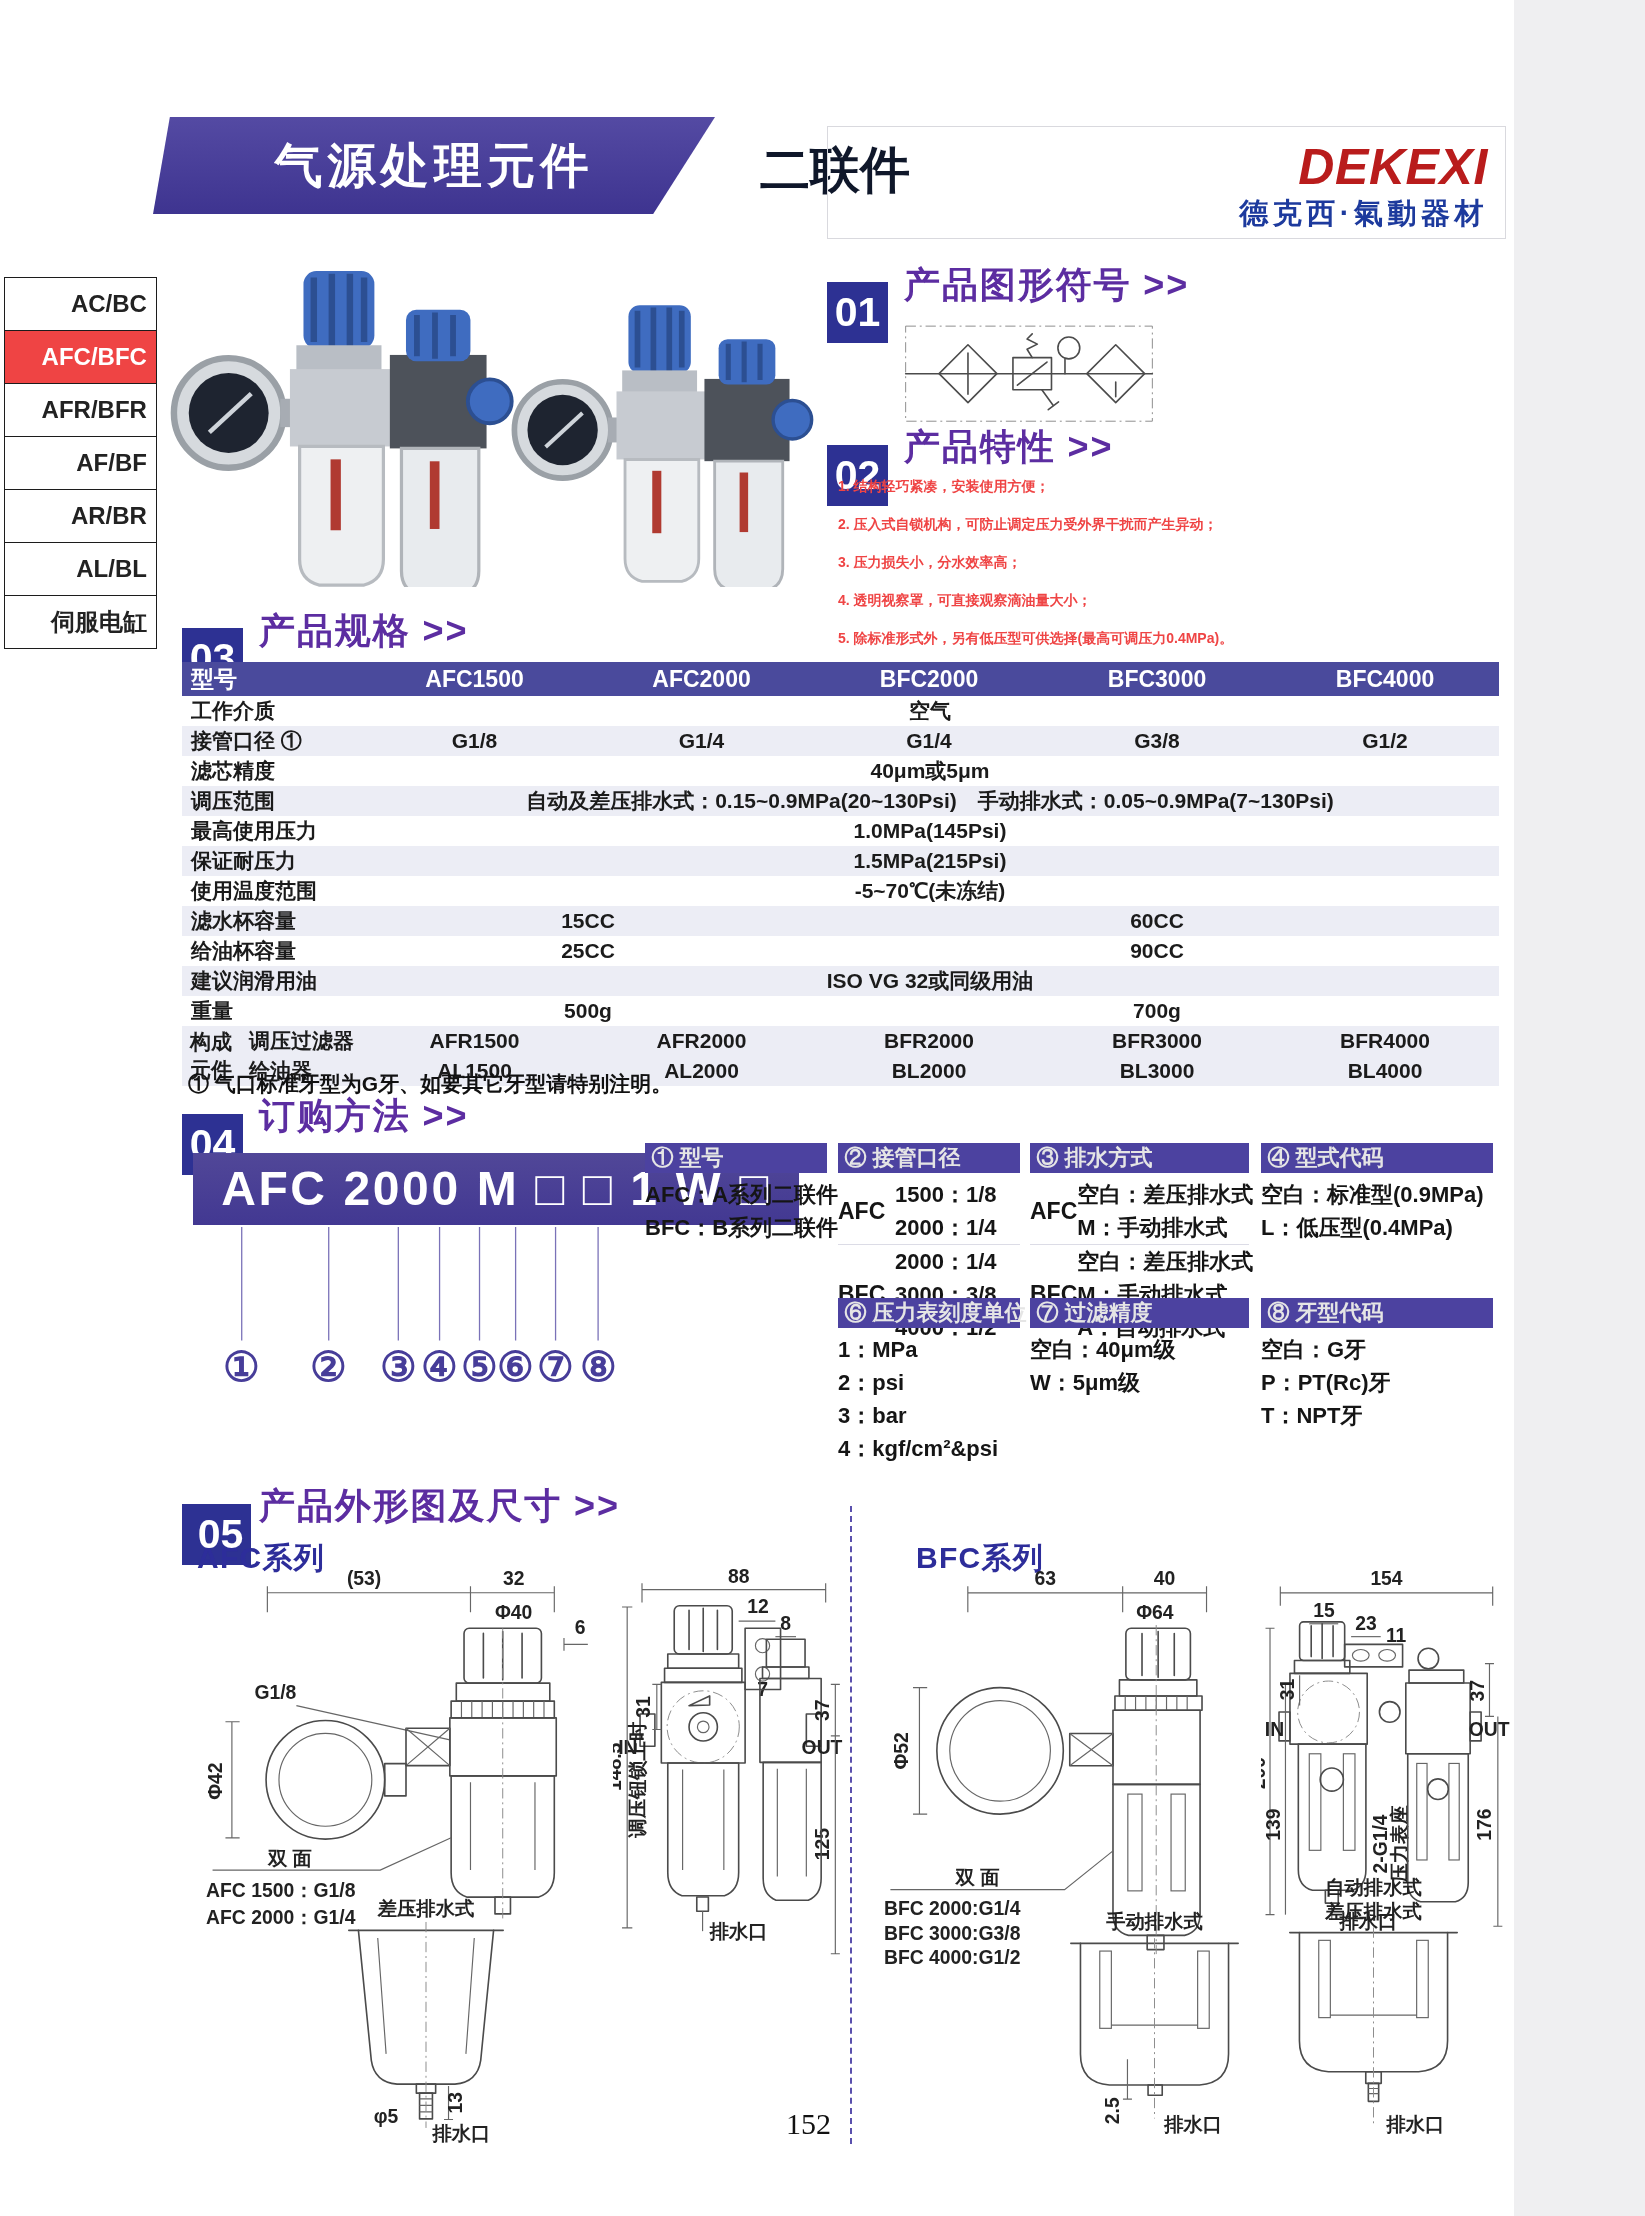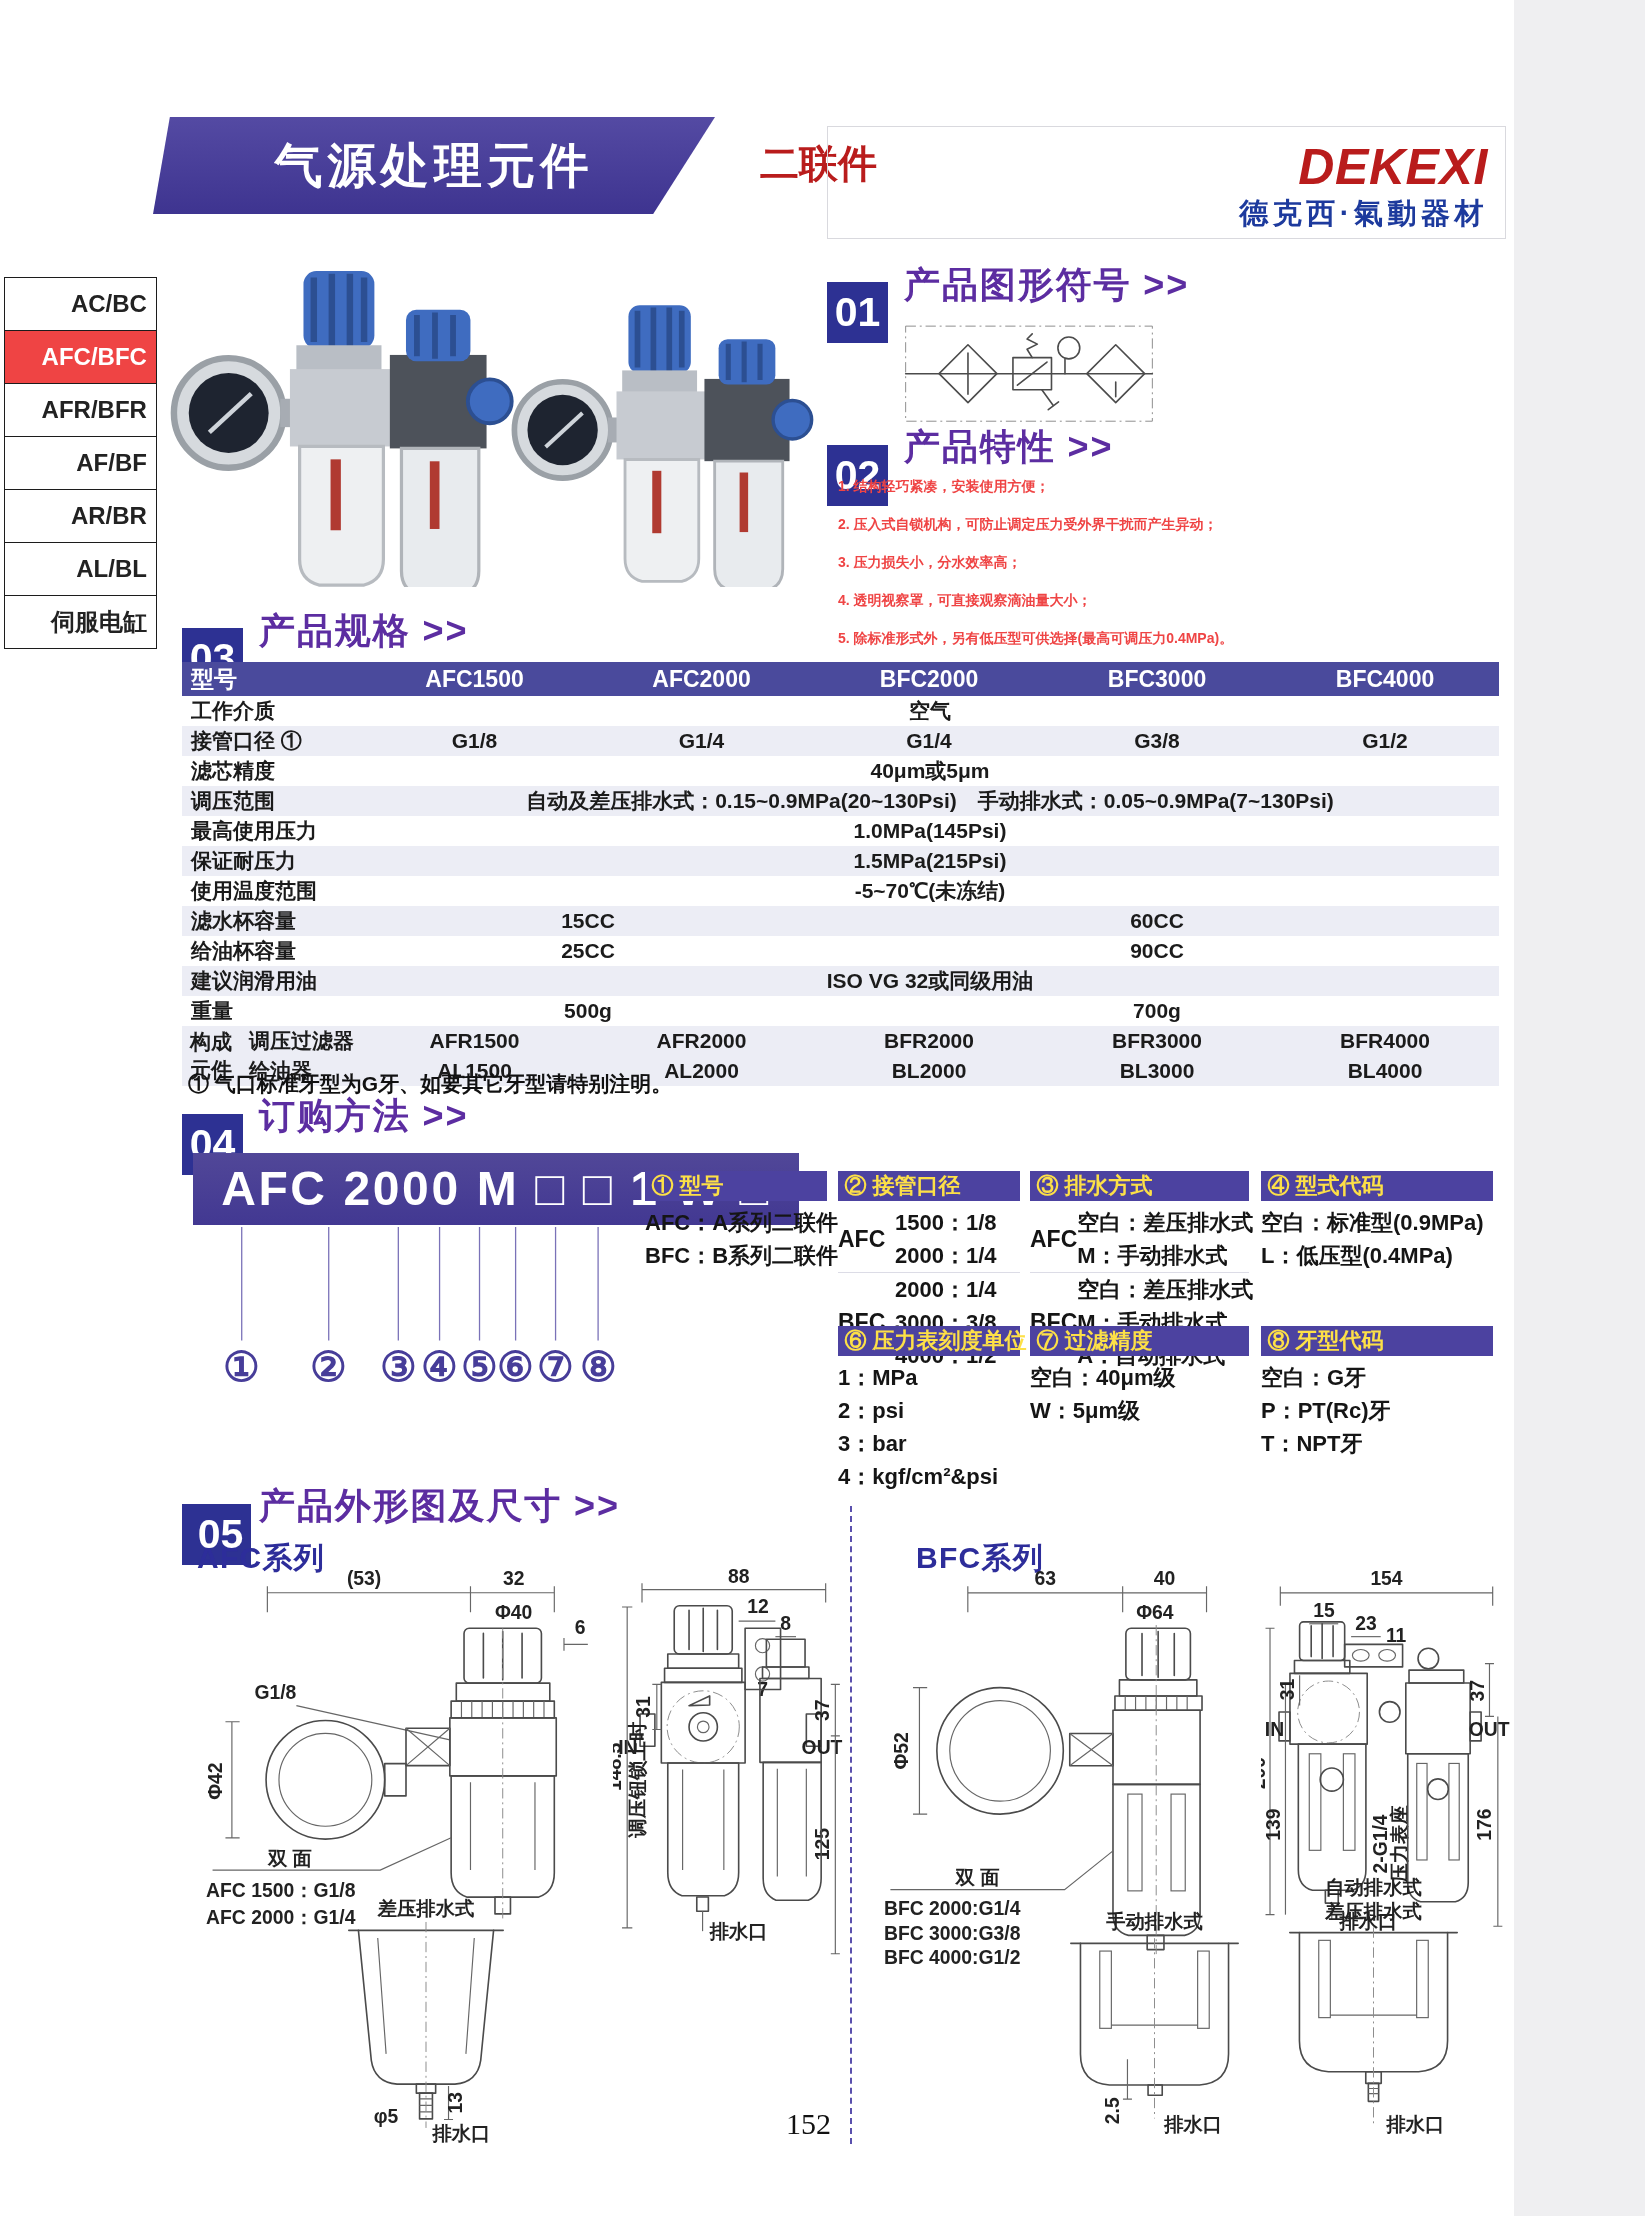--- a/index.html
+++ b/index.html
@@ -7,21 +7,21 @@
         font-family:"Liberation Sans",sans-serif;color:#1a1a1a;text-decoration:underline;}
   .abs{position:absolute;}
   .edge-right{position:absolute;left:1514px;top:0;width:131px;height:100%;background:#efeff1;}
 
   
   .banner{position:absolute;left:153px;top:117px;width:562px;height:97px;
           background:linear-gradient(180deg,#544aa3,#3e3490);
           clip-path:polygon(3% 0,100% 0,89% 100%,0 100%);
           color:#fff;font-size:48px;font-weight:bold;letter-spacing:5.2px;
           text-align:center;line-height:97px;}
-  .subtitle{position:absolute;left:760px;top:137px;font-size:39px;font-weight:bold;color:#b91c1c;}
+  .subtitle{position:absolute;left:760px;top:137px;font-size:50px;font-weight:bold;color:#0f172a;}
   .logo-frame{position:absolute;left:827px;top:126px;width:677px;height:111px;border:1.3px solid #d9d9de;}
   .brand{position:absolute;right:17px;top:11px;font-size:50px;font-weight:900;font-style:italic;
          color:#b91c1c;letter-spacing:0.6px;}
   .brand-sub{position:absolute;right:17px;top:67px;font-size:29px;font-weight:bold;color:#1d3a9d;letter-spacing:4.5px;}
 
   
   .sidebar{position:absolute;left:3.9px;top:277px;width:151px;border:1.9px solid #1c1c1c;background:#fff;}
   .side-item{height:52px;line-height:52px;text-align:right;padding-right:9px;font-size:24px;
              font-weight:bold;color:#222;border-bottom:1.9px solid #1c1c1c;background:#fff;}
   .side-item:last-child{border-bottom:none;}
@@ -45,22 +45,22 @@
   table.spec td.lbl{text-align:left;padding-left:9px;}
   table.spec td.grp div{line-height:28px;text-align:center;}
   .footnote{position:absolute;left:188px;top:1070px;font-size:21px;font-weight:bold;color:#111;}
 
   
   .order-banner{position:absolute;left:193px;top:1153px;width:606px;height:72px;
     background:linear-gradient(180deg,#514798,#423892);color:#fff;font-size:48px;font-weight:bold;
     text-align:center;line-height:72px;letter-spacing:2.6px;white-space:nowrap;}
   .ocircle{position:absolute;top:1343px;width:49px;text-align:center;font-size:41px;font-weight:bold;color:#473d99;}
   .panel{position:absolute;}
-  .panel .ph{height:30px;background:#4c42a0;color:#fde047;font-size:22px;font-weight:bold;
-             line-height:30px;padding-left:6.4px;white-space:nowrap;margin-top:28px;}
+  .panel .ph{height:30px;background:#4c42a0;color:#e5e5e5;font-size:22px;font-weight:bold;
+             line-height:30px;padding-left:6.4px;white-space:nowrap;}
   .panel .pb{padding-top:5.2px;}
   .pline{font-size:22px;font-weight:bold;color:#151515;line-height:33px;white-space:nowrap;}
   .pgroup{display:flex;align-items:center;border-bottom:1.3px solid #dcdce6;}
   .pgroup:last-child{border-bottom:none;}
   .pgroup .gl{width:57px;font-size:23px;font-weight:bold;color:#151515;}
 
   
   .series-label{position:absolute;font-size:30px;font-weight:bold;color:#2d2d9a;letter-spacing:1.3px;}
   .vsep{position:absolute;left:850px;top:1506px;height:638px;border-left:2.6px dashed #5a50ad;}
   svg .s{stroke:#4b4b4b;stroke-width:2.5;fill:none;stroke-linejoin:round;stroke-linecap:round;}

